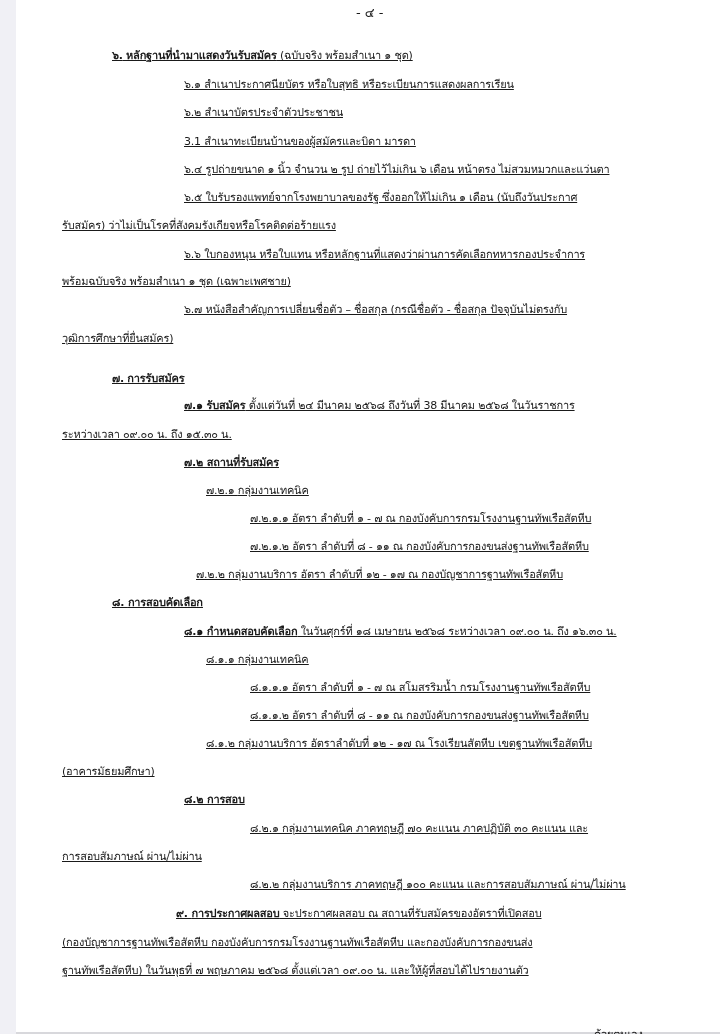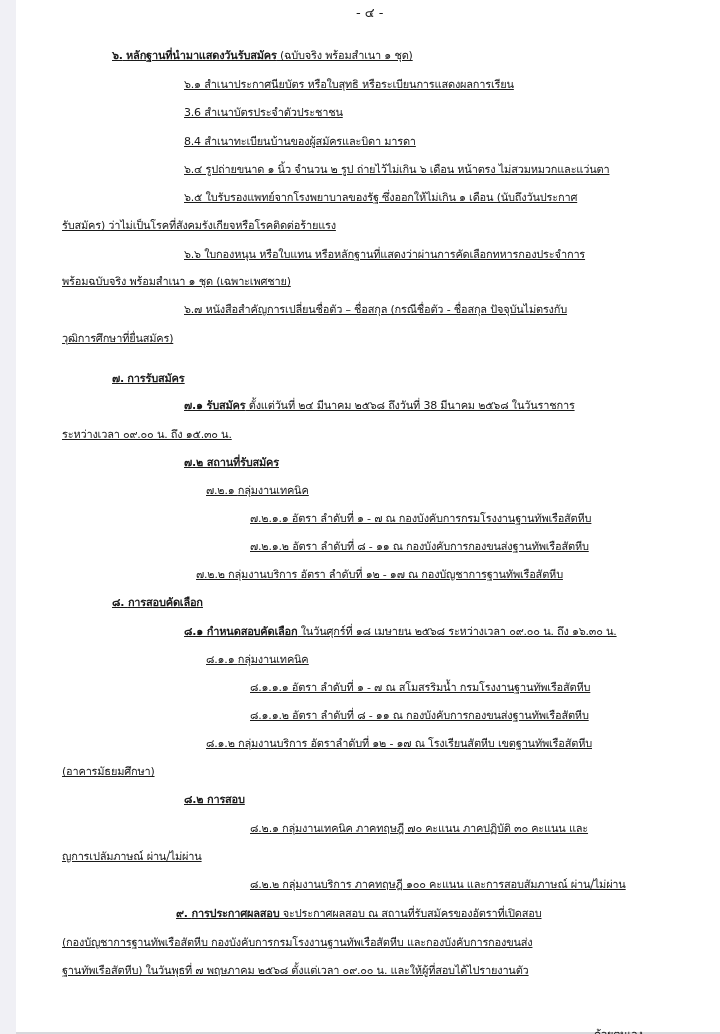--- a/index.html
+++ b/index.html
@@ -16,22 +16,22 @@
 <body>
 
 <div class="page">
   <div class="pgnum">- ๔ -</div>
 
   <div class="line" style="top:47px;left:96px;">
     <span class="b">๖.</span>
     <span class="b u">หลักฐานที่นำมาแสดงวันรับสมัคร</span><span> (ฉบับจริง พร้อมสำเนา ๑ ชุด)</span>
   </div>
   <div class="line" style="top:76px;left:168px;">๖.๑ สำเนาประกาศนียบัตร หรือใบสุทธิ หรือระเบียนการแสดงผลการเรียน</div>
-  <div class="line" style="top:104px;left:168px;">3.6 สำเนาบัตรประจำตัวประชาชน</div>
-  <div class="line" style="top:133px;left:168px;">8.4 สำเนาทะเบียนบ้านของผู้สมัครและบิดา มารดา</div>
+  <div class="line" style="top:104px;left:168px;">๖.๒ สำเนาบัตรประจำตัวประชาชน</div>
+  <div class="line" style="top:133px;left:168px;">3.1 สำเนาทะเบียนบ้านของผู้สมัครและบิดา มารดา</div>
   <div class="line" style="top:161px;left:168px;">๖.๔ รูปถ่ายขนาด ๑ นิ้ว จำนวน ๒ รูป ถ่ายไว้ไม่เกิน ๖ เดือน หน้าตรง ไม่สวมหมวกและแว่นตา</div>
   <div class="line" style="top:189px;left:168px;">๖.๕ ใบรับรองแพทย์จากโรงพยาบาลของรัฐ ซึ่งออกให้ไม่เกิน ๑ เดือน (นับถึงวันประกาศ</div>
   <div class="line" style="top:217px;left:46px;">รับสมัคร) ว่าไม่เป็นโรคที่สังคมรังเกียจหรือโรคติดต่อร้ายแรง</div>
   <div class="line" style="top:246px;left:168px;">๖.๖ ใบกองหนุน หรือใบแทน หรือหลักฐานที่แสดงว่าผ่านการคัดเลือกทหารกองประจำการ</div>
   <div class="line" style="top:273px;left:46px;">พร้อมฉบับจริง พร้อมสำเนา ๑ ชุด (เฉพาะเพศชาย)</div>
   <div class="line" style="top:301px;left:168px;">๖.๗ หนังสือสำคัญการเปลี่ยนชื่อตัว – ชื่อสกุล (กรณีชื่อตัว - ชื่อสกุล ปัจจุบันไม่ตรงกับ</div>
   <div class="line" style="top:330px;left:46px;">วุฒิการศึกษาที่ยื่นสมัคร)</div>
 
   <div class="line" style="top:370px;left:96px;">
     <span class="b">๗.</span>
@@ -63,21 +63,21 @@
   <div class="line" style="top:679px;left:234px;">๘.๑.๑.๑ อัตรา ลำดับที่ ๑ - ๗  ณ สโมสรริมน้ำ กรมโรงงานฐานทัพเรือสัตหีบ</div>
   <div class="line" style="top:707px;left:234px;">๘.๑.๑.๒ อัตรา ลำดับที่ ๘ - ๑๑  ณ กองบังคับการกองขนส่งฐานทัพเรือสัตหีบ</div>
   <div class="line" style="top:735px;left:190px;text-align:center;">
     <span>๘.๑.๒ </span><span class="u">กลุ่มงานบริการ</span><span>  อัตราลำดับที่ ๑๒ - ๑๗  ณ โรงเรียนสัตหีบ เขตฐานทัพเรือสัตหีบ</span>
   </div>
   <div class="line" style="top:763px;left:46px;">(อาคารมัธยมศึกษา)</div>
   <div class="line b" style="top:791px;left:168px;">๘.๒ การสอบ</div>
   <div class="line" style="top:820px;left:234px;">
     <span>๘.๒.๑ </span><span class="u">กลุ่มงานเทคนิค</span><span>  ภาคทฤษฎี ๗๐ คะแนน ภาคปฏิบัติ ๓๐ คะแนน และ</span>
   </div>
-  <div class="line" style="top:848px;left:46px;">ญการเปลัมภาษณ์ ผ่าน/ไม่ผ่าน</div>
+  <div class="line" style="top:848px;left:46px;">การสอบสัมภาษณ์ ผ่าน/ไม่ผ่าน</div>
   <div class="line" style="top:876px;left:234px;">
     <span>๘.๒.๒ </span><span class="u">กลุ่มงานบริการ</span><span>  ภาคทฤษฎี ๑๐๐ คะแนน และการสอบสัมภาษณ์ ผ่าน/ไม่ผ่าน</span>
   </div>
 
   <div class="line" style="top:905px;left:160px;">
     <span class="b">๙. </span><span class="b u">การประกาศผลสอบ</span><span>  จะประกาศผลสอบ  ณ สถานที่รับสมัครของอัตราที่เปิดสอบ</span>
   </div>
   <div class="line" style="top:934px;left:46px;">(กองบัญชาการฐานทัพเรือสัตหีบ กองบังคับการกรมโรงงานฐานทัพเรือสัตหีบ และกองบังคับการกองขนส่ง</div>
   <div class="line" style="top:962px;left:46px;">ฐานทัพเรือสัตหีบ) ในวันพุธที่ ๗ พฤษภาคม ๒๕๖๘ ตั้งแต่เวลา ๐๙.๐๐ น. และให้ผู้ที่สอบได้ไปรายงานตัว</div>
   <div class="line" style="top:1002px;left:578px;margin-top:24px;">ด้วยตนเอง ...</div>

